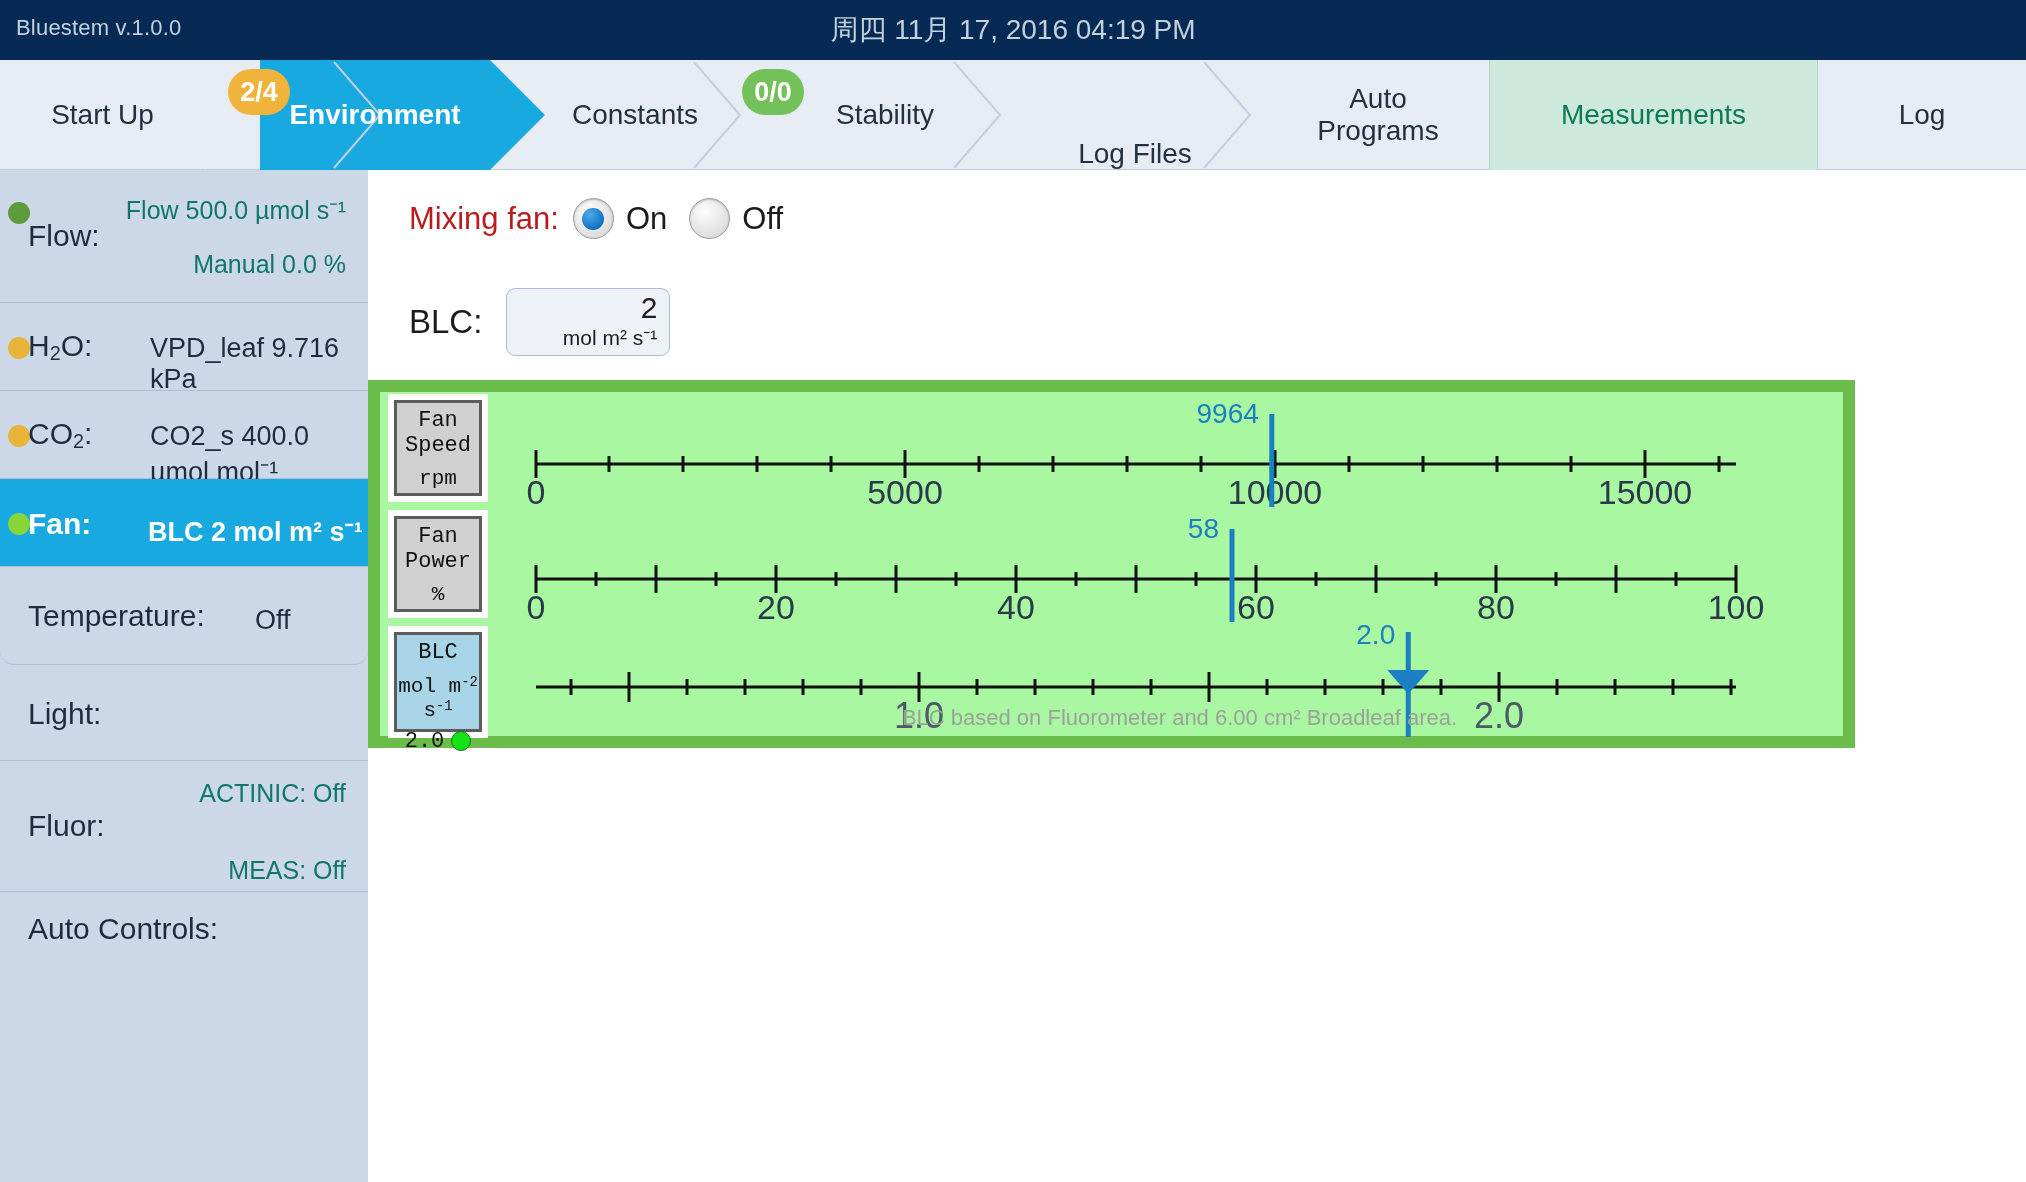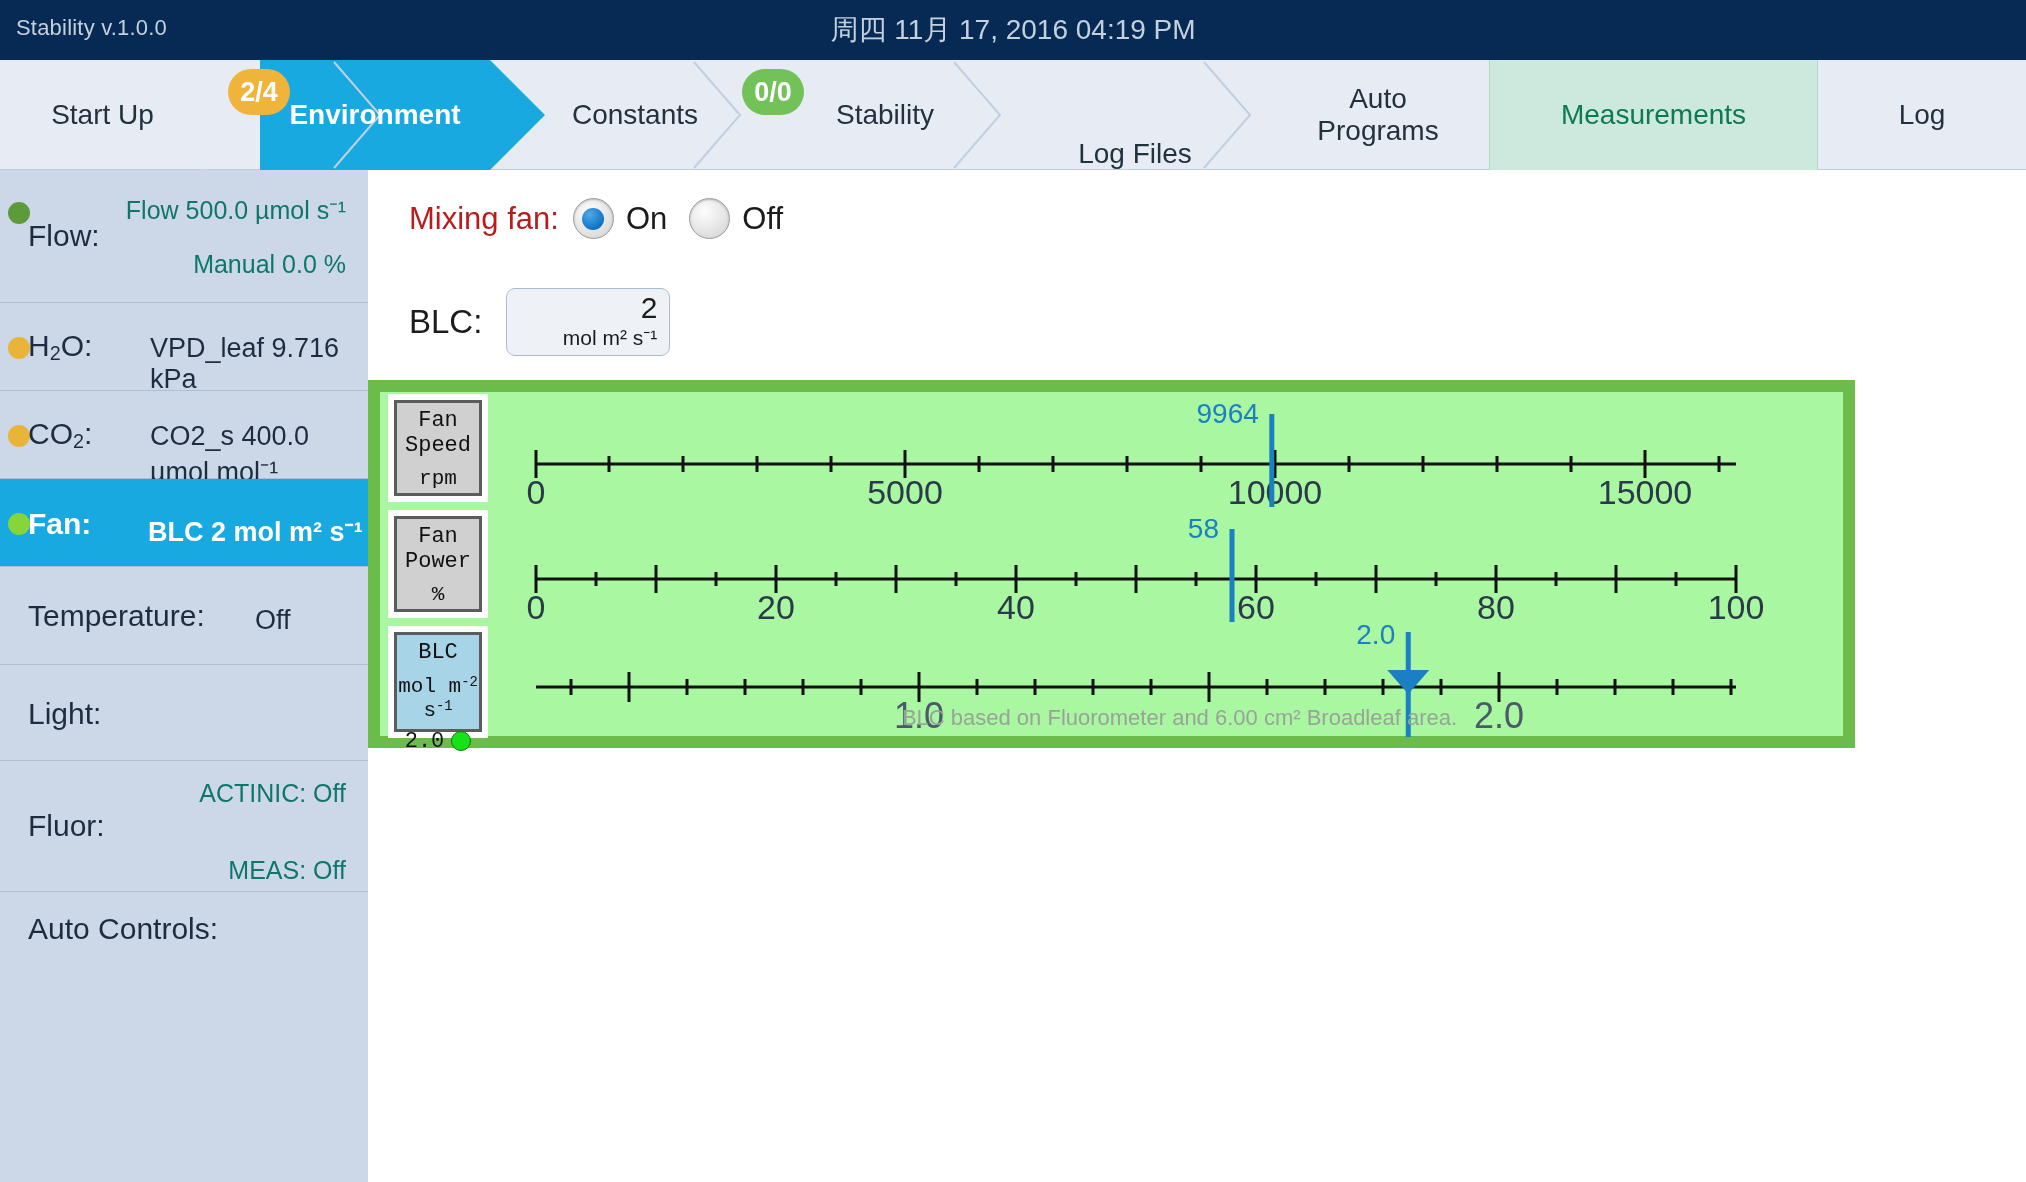--- a/index.html
+++ b/index.html
@@ -180,21 +180,21 @@
 
   .footnote {
     position: absolute; left: 0; bottom: 5px; width: 1327px;
     text-align: center; font-size: 22px; color: #9aa39a;
   }
 </style>
 </head>
 <body>
 
 <div class="titlebar">
-  <div class="app-name">Stability v.1.0.0</div>
+  <div class="app-name">Bluestem v.1.0.0</div>
   <div class="clock">周四 11月 17, 2016 04:19 PM</div>
 </div>
 
 <div class="tabbar">
 
   <div class="chev" style="left:330px">
     <svg width="56" height="110" viewBox="0 0 56 110">
         <path d="M4 2 L50 55 L4 108" fill="none" stroke="#c2cfe0" stroke-width="2"></path>
       </svg>
   </div>
@@ -272,21 +272,21 @@
     <div class="k" style="top:26px;">CO<sub>2</sub>:</div>
     <div class="v" style="left:150px; top:30px;">CO2_s 400.0 µmol mol⁻¹</div>
   </div>
 
   <div class="side-row selected" style="top:309px; height:88px;">
     <div class="dot lgreen" style="top:34px;"></div>
     <div class="k" style="top:28px;">Fan:</div>
     <div class="v" style="left:148px; top:33px;">BLC 2 mol m² s⁻¹</div>
   </div>
 
-  <div class="side-row" style="top:397px; height:98px;">
+  <div class="side-row" style="top:397px; height:98px;border-radius:14px;">
     <div class="k" style="top:32px;">Temperature:</div>
     <div class="v" style="left:255px; top:38px;">Off</div>
   </div>
 
   <div class="side-row" style="top:495px; height:96px;">
     <div class="k" style="top:32px;">Light:</div>
   </div>
 
   <div class="side-row" style="top:591px; height:131px;">
     <div class="k" style="top:48px;">Fluor:</div>

